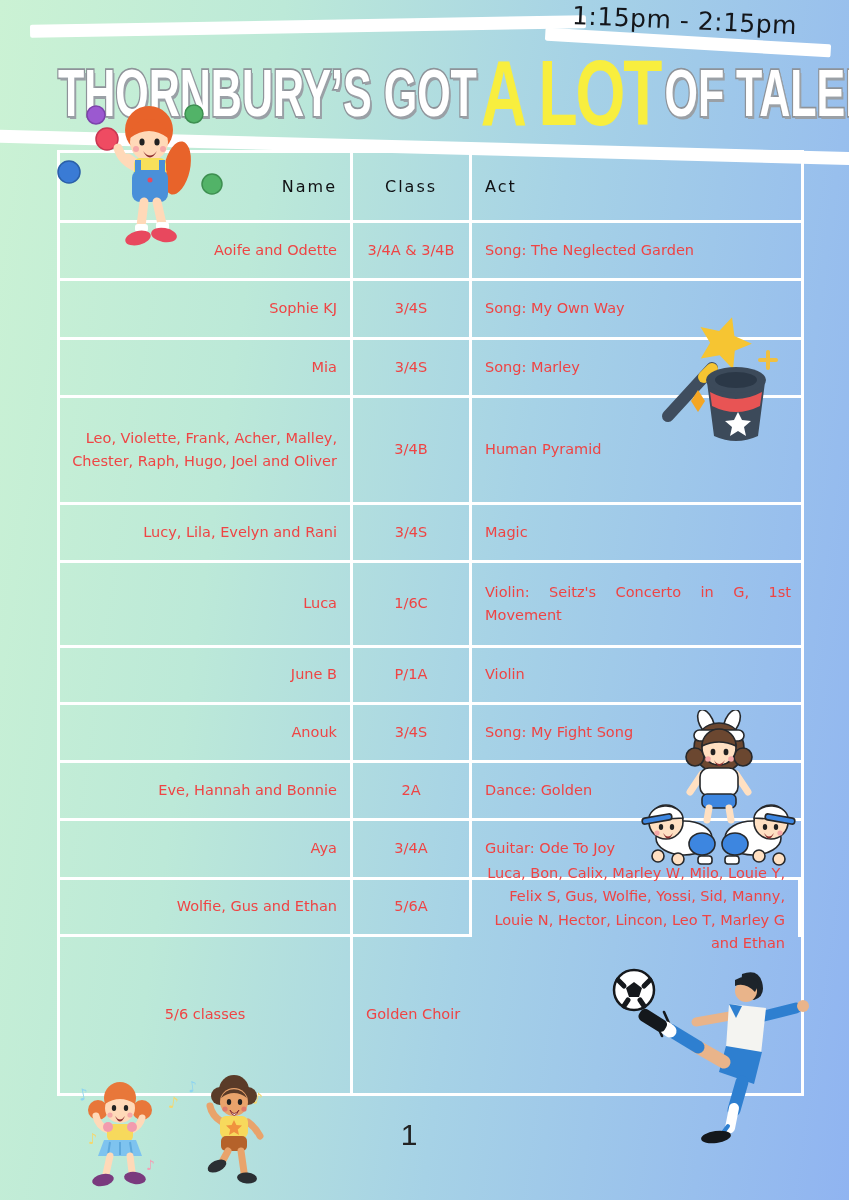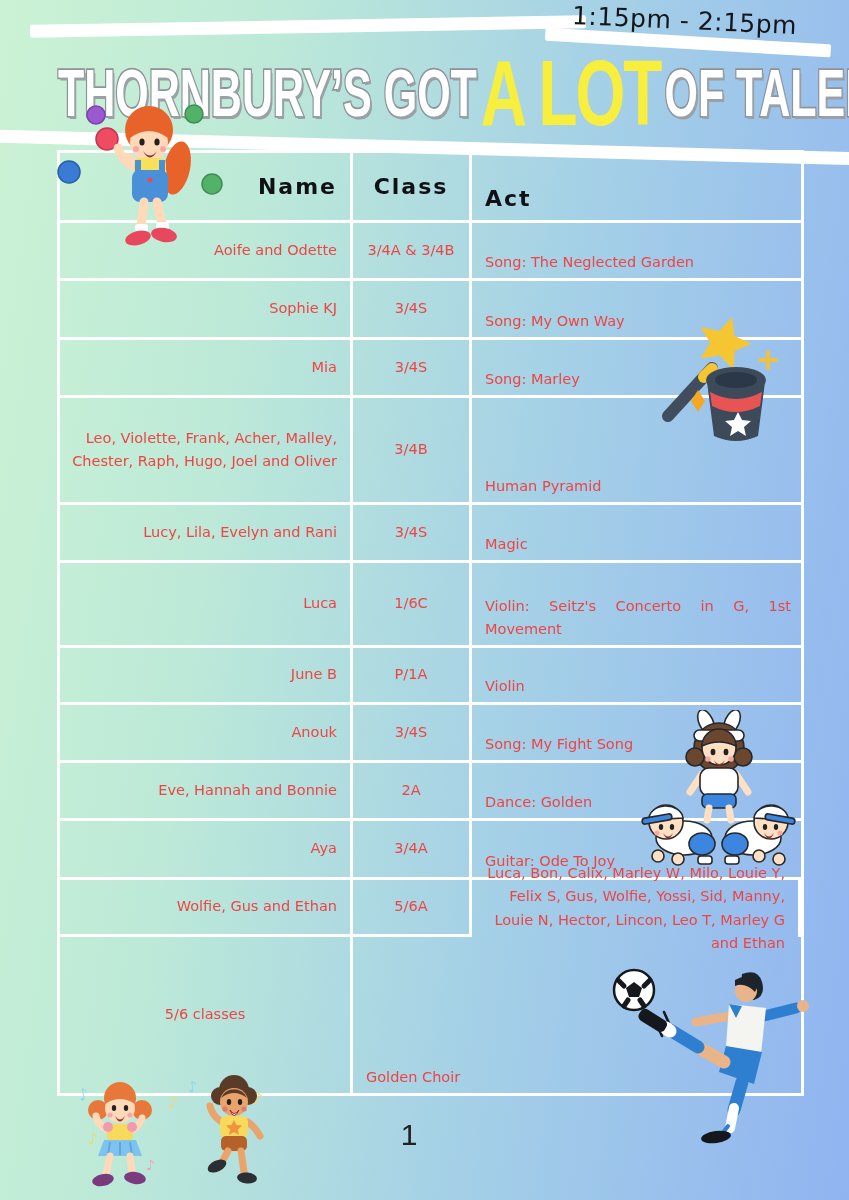--- a/index.html
+++ b/index.html
@@ -47,23 +47,23 @@
   }
   .cell {
     border-right:3px solid #ffffff; border-bottom:3px solid #ffffff;
     display:flex; align-items:center;
     font-size:14.5px; line-height:1.6; color:#ef4444;
   }
   .cell.rr { border-right:none; }
   .cell.rb { border-bottom:none; }
   .c-name { justify-content:flex-end; text-align:right; padding:4px 13px 4px 10px; }
   .c-cls  { justify-content:center;  text-align:left; padding:4px 4px; }
-  .c-act  { padding:4px 10px 4px 13px;align-items:flex-end; }
+  .c-act  { padding:4px 10px 4px 13px; }
   .c-act span { display:block; width:100%; text-align:justify; }
-  .hdr { font-size:22px; font-weight:700; letter-spacing:2px; color:#101114; }
+  .hdr { font-size:16px; font-weight:400; letter-spacing:2px; color:#101114; }
 
   .decor { position:absolute; z-index:4; }
   #juggling-girl { left:44px;  top:98px;  }
   #magic-hat     { left:646px; top:314px; }
   #human-pyramid { left:636px; top:710px; }
   #soccer-player { left:600px; top:958px; }
   #dancing-kids  { left:76px;  top:1074px;}
 
   .page-number {
     position:absolute; left:0; top:1118px; width:818px; z-index:3;

